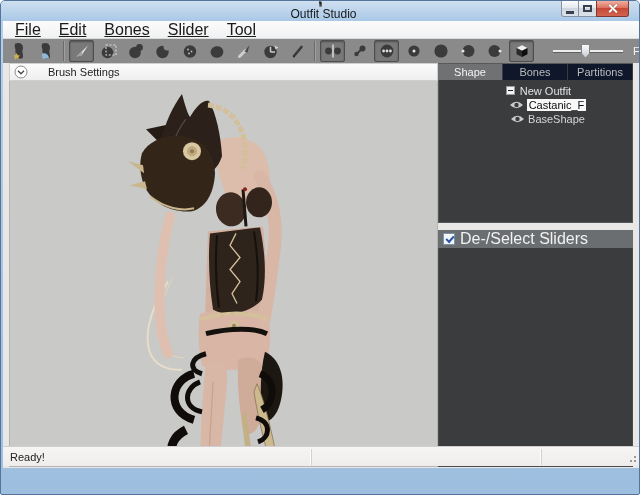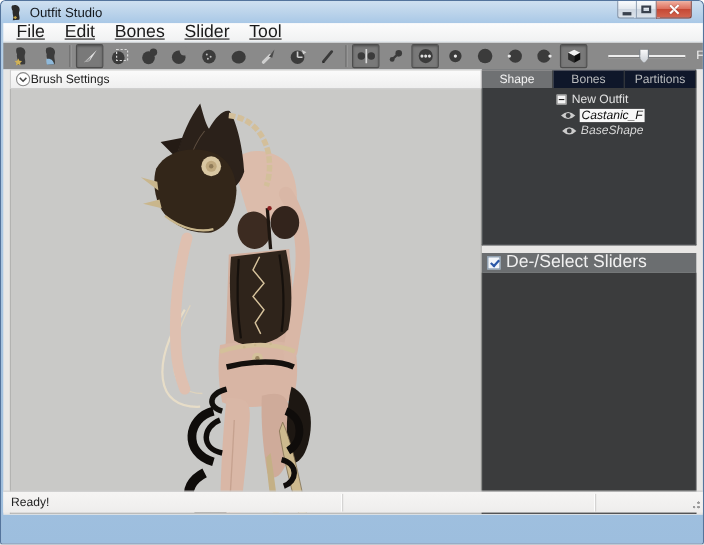--- a/index.html
+++ b/index.html
@@ -4,21 +4,21 @@
 <style>
   * { margin:0; padding:0; box-sizing:border-box; }
   html,body { width:640px; height:495px; overflow:hidden; font-family:"Liberation Sans", sans-serif; }
   .window{ position:relative; width:640px; height:495px;
     background:linear-gradient(#b6d0e8,#9dbede); border:1px solid #54749c;
     border-radius:5px 5px 2px 2px; overflow:hidden; }
 
   
   .titlebar{ position:absolute; left:0; top:0; width:100%; height:20px;
     display:flex; align-items:center; padding-left:7px;
-    background:linear-gradient(#cfe0f0,#a9c8e6); }
+    background:linear-gradient(#cfe0f0,#a9c8e6);flex-direction:column; }
   .app-icon{ width:13px; height:15px; margin-right:6px; }
   .title-text{ font-size:12px; color:#15191e; }
   .winbtns{ position:absolute; right:10px; top:0; display:flex; }
   .winbtn{ height:16px; border:1px solid #8593a5; border-top:none;
     background:linear-gradient(#fbfcfd,#e4e9ef 45%,#cdd6e0 46%,#dde3ea);
     display:flex; align-items:center; justify-content:center; }
   .winbtn.min{ width:18px; border-radius:0 0 0 3px; }
   .winbtn.max{ width:17px; border-left:none; border-right:none; }
   .winbtn.close{ width:33px; border-radius:0 0 3px 0; border-color:#7e3a30;
     background:linear-gradient(#f0b0a0,#dd7260 45%,#c54632 46%,#d26550); }
@@ -50,41 +50,41 @@
   .fov-thumb{ position:absolute; left:28px; top:-6px; width:9px; height:14px;
     background:linear-gradient(#fafafa,#c9ced4); border:1px solid #7b8289;
     clip-path:polygon(0 0,100% 0,100% 62%,50% 100%,0 62%); }
   .fov-label{ font-size:11px; color:#f2f2f2; white-space:nowrap; }
 
   
   .workspace{ position:absolute; left:2px; top:62px; width:636px; height:405px; background:#e8e7e5; }
   .brushbar{ position:absolute; left:6px; top:0; width:429px; height:18px;
     background:linear-gradient(#fbfbfb,#efefef); border:1px solid #cfcfcf;
     display:flex; align-items:center; padding-left:4px; }
-  .brushbar-label{ font-size:11px; color:#222; margin-left:0; }
+  .brushbar-label{ font-size:11px; color:#222; margin-left:20px; }
   .viewport{ position:absolute; left:6px; top:18px; width:429px; height:386px;
     background:#c9c9c7; border:1px solid #b3b3b1; border-top:none; }
   .model-svg{ position:absolute; left:0; top:0; width:100%; height:100%; }
 
   
   .rightpanel{ position:absolute; left:435px; top:0; width:195px; height:404px; }
   .tabbar{ display:flex; height:17px; border-top:1px solid #57595b; }
   .tab{ flex:1 1 0; font-size:11px; text-align:center; line-height:17px;
     background:#0f172a; color:#b9bbbd; border-right:1px solid #3a3c3d; }
   .tab.active{ background:#6f7173; color:#f4f4f4; }
   .tree{ height:143px; background:#3a3c3e; border:1px solid #55585a; border-top:none;
     padding:4px 0 0 6px; overflow:hidden; }
   .tree-row{ display:flex; align-items:center; height:13px; margin-bottom:1px;justify-content:center; }
   .expander{ width:9px; height:9px; background:#f4f4f4; border:1px solid #9a9a9a;
     position:relative; margin-right:5px; flex:0 0 auto; }
   .expander::after{ content:""; position:absolute; left:1px; top:3px; width:5px; height:1px; background:#222; }
   .tree-root-label{ font-size:11px; color:#e2e2e2; }
   .tree-child{ padding-left:18px; }
   .eye{ width:15px; height:10px; margin-right:3px; flex:0 0 auto; }
-  .tree-label{ font-size:11px; color:#d6d6d6; white-space:nowrap;font-style:italic; }
+  .tree-label{ font-size:11px; color:#d6d6d6; white-space:nowrap; }
   .tree-label.selected{ background:#f8f8f8; color:#0d0d0d; padding:0 2px; }
   .panel-gap{ height:7px; }
   .sliders-header{ height:18px; background:#6b6e70; display:flex; align-items:center;
     padding-left:5px; }
   .checkbox{ width:12px; height:12px; background:#f2f6fa; border:1px solid #7d92a6;
     position:relative; margin-right:5px; flex:0 0 auto; }
   .checkbox::after{ content:""; position:absolute; left:2px; top:2px; width:6px; height:3px;
     border-left:2px solid #2a58a8; border-bottom:2px solid #2a58a8; transform:rotate(-48deg); }
   .sliders-label{ font-size:16px; color:#f1f1f1; }
   .sliders-body{ height:219px; background:#3b3c3d; border:1px solid #4a4b4c; border-top:none; }

